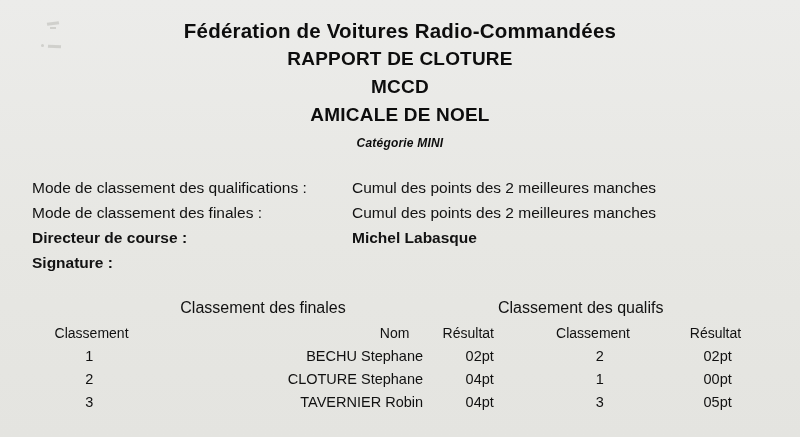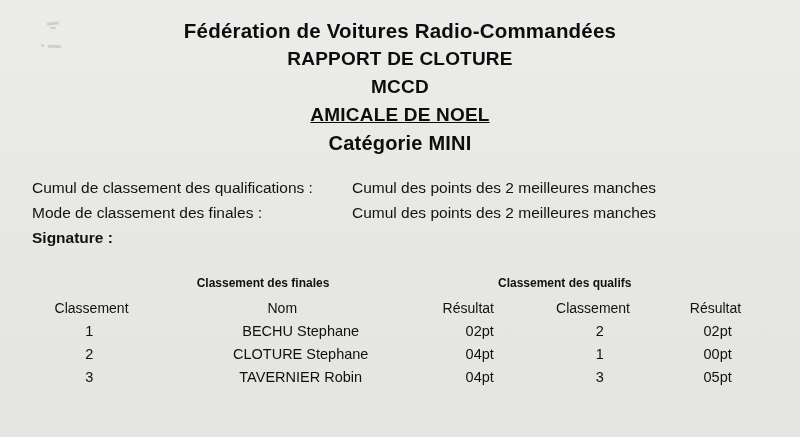--- a/index.html
+++ b/index.html
@@ -37,22 +37,22 @@
     text-align: center;
   }
   .title-line {
     font-weight: bold;
     letter-spacing: 0.2px;
     color: #0d0d0d;
   }
   .t1 { font-size: 20.5px; line-height: 29px; }
   .t2 { font-size: 19px; line-height: 28px; }
   .t3 { font-size: 19px; line-height: 28px; }
-  .t4 { font-size: 19px; line-height: 28px; text-decoration: underline; }
-  .t5 { font-size: 20px; line-height: 28px; }
+  .t4 { font-size: 19px; line-height: 28px; }
+  .t5 { font-size: 12px; line-height: 28px; font-style: italic; }
 
   .meta {
     margin-top: 18px;
     padding-left: 32px;
     font-size: 15.5px;
     color: #121212;
   }
   .meta-row {
     display: flex;
     align-items: baseline;
@@ -62,40 +62,40 @@
   .meta-label.bold { font-weight: bold; }
   .meta-value { white-space: nowrap; }
   .meta-value.bold { font-weight: bold; }
 
   .results {
     margin-top: 22px;
     padding: 0 28px;
   }
   .group-headers {
     display: flex;
-    font-size: 12px;
-    font-weight: bold;
+    font-size: 16px;
+    font-weight: normal;
     line-height: 22px;
   }
   .grp-finales { width: 470px; text-align: center; }
   .grp-qualifs { width: 268px; text-align: left; }
 
   .col-headers {
     display: flex;
     font-size: 14px;
     line-height: 24px;
     margin-top: 2px;
   }
   .row {
     display: flex;
     font-size: 14.5px;
     line-height: 23px;
   }
   .c-rank   { width: 135px; text-align: center; }
-  .c-name   { width: 270px; text-align: center; padding-left: 28px; }
+  .c-name   { width: 270px; text-align: right; padding-left: 28px; }
   .c-res    { width: 125px; text-align: center; }
   .c-qrank  { width: 140px; text-align: center; }
   .c-qres   { width: 120px; text-align: center; }
 </style>
 </head>
 <body>
 
 <div class="page">
 
   <div class="speck a"></div>
@@ -106,43 +106,47 @@
   <div class="titles">
     <div class="title-line t1">Fédération de Voitures Radio-Commandées</div>
     <div class="title-line t3">RAPPORT DE CLOTURE</div>
     <div class="title-line t2">MCCD</div>
     <div class="title-line t4">AMICALE DE NOEL</div>
     <div class="title-line t5">Catégorie MINI</div>
   </div>
 
   <div class="meta">
     <div class="meta-row">
-      <span class="meta-label">Cumul de classement des qualifications :</span>
+      <span class="meta-label">Mode de classement des qualifications :</span>
       <span class="meta-value">Cumul des points des 2 meilleures manches</span>
     </div>
     <div class="meta-row">
       <span class="meta-label">Mode de classement des finales :</span>
       <span class="meta-value">Cumul des points des 2 meilleures manches</span>
+    </div>
+    <div class="meta-row">
+      <span class="meta-label bold">Directeur de course :</span>
+      <span class="meta-value bold">Michel Labasque</span>
     </div>
     <div class="meta-row">
       <span class="meta-label bold">Signature :</span>
       <span class="meta-value bold"></span>
     </div>
   </div>
 
   <div class="results">
 
     <div class="group-headers">
       <div class="grp-finales">Classement des finales</div>
       <div class="grp-qualifs">Classement des qualifs</div>
     </div>
 
     <div class="col-headers">
       <div class="c-rank">Classement</div>
-      <div class="c-name" style="text-align:center; padding-left:0;">Nom</div>
+      <div class="c-name" style="text-align:right; padding-left:0;">Nom</div>
       <div class="c-res">Résultat</div>
       <div class="c-qrank">Classement</div>
       <div class="c-qres">Résultat</div>
     </div>
 
     <div class="row">
       <div class="c-rank">1</div>
       <div class="c-name">BECHU Stephane</div>
       <div class="c-res">02pt</div>
       <div class="c-qrank">2</div>

